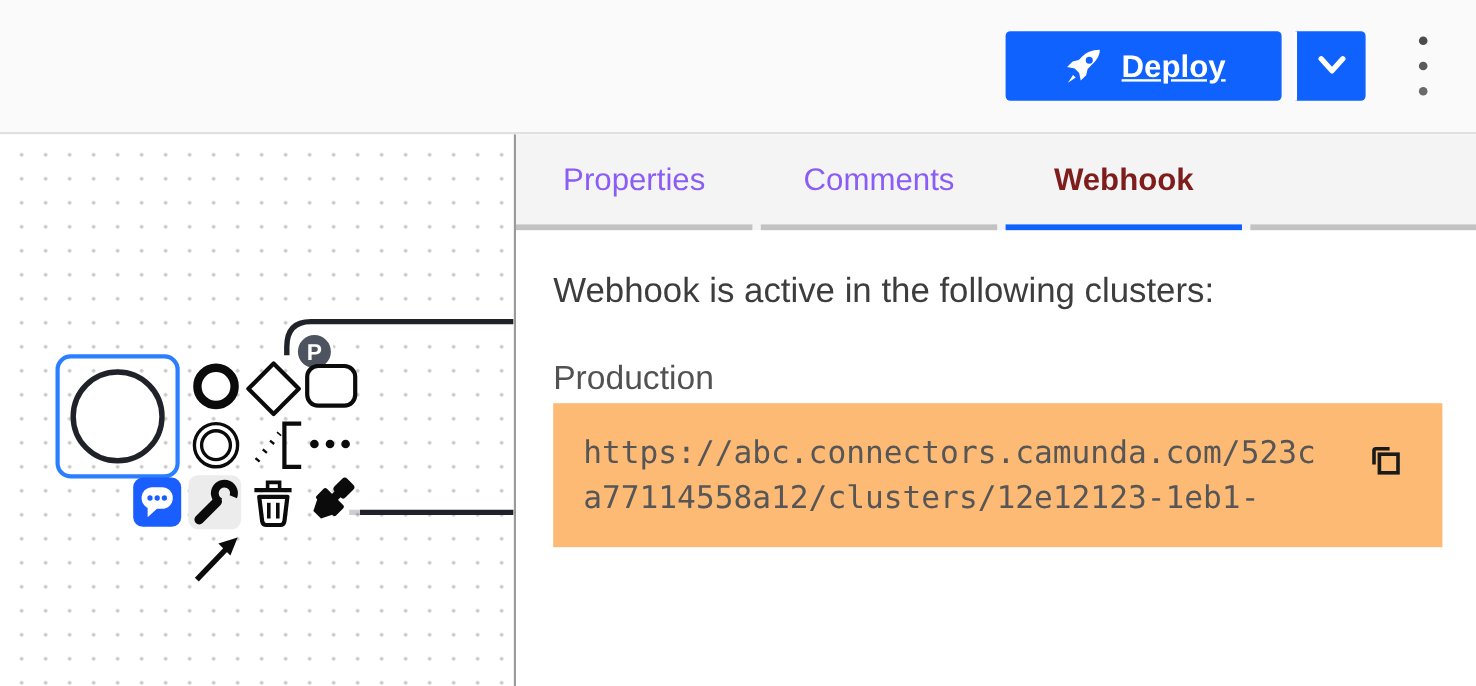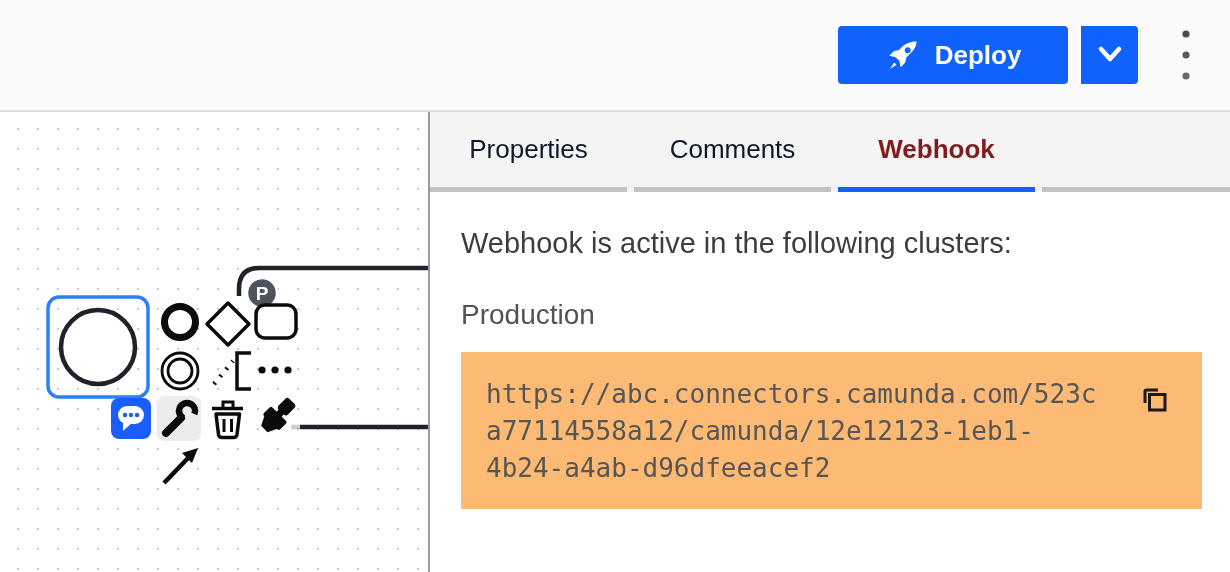--- a/index.html
+++ b/index.html
@@ -10,21 +10,21 @@
 
   
   .header {
     height:112px; background:#fafafa; border-bottom:2px solid #e0e0e0;
     display:flex; align-items:center; justify-content:flex-end;
     padding-right:34px;
   }
   .btn {
     height:58px; background:#0f62fe; color:#fff; border:none; border-radius:4px;
     font-family:"Liberation Sans",sans-serif; font-weight:bold; font-size:26px;
-    display:flex; align-items:center; justify-content:center; cursor:pointer;
+    display:flex; align-items:center; justify-content:center; cursor:pointer;text-decoration:underline;
   }
   .btn-deploy { width:230px; gap:14px; margin-right:10px; }
   .run-group { display:flex; margin-right:38px; }
   .btn-run { width:150px; gap:16px; border-radius:4px 0 0 4px; }
   .btn-run-caret { width:60px; border-radius:0 4px 4px 0; border-left:3px solid #fff; }
   .kebab { background:none; border:none; cursor:pointer; padding:0 4px; display:flex; }
 
   
   .main { display:flex; height:460px; }
 
@@ -35,29 +35,29 @@
     background-size: 20px 20px; background-position: 8px 7px;
     overflow:hidden;
   }
   .canvas svg.scene { position:absolute; left:0; top:0; }
 
   
   .panel { flex:1; border-left:2px solid #9a9a9a; display:flex; flex-direction:column; background:#fff; }
   .tabs { height:80px; background:#f4f4f4; display:flex; }
   .tab {
     width:197px; margin-right:7px; display:flex; align-items:center; justify-content:center;
-    font-size:26px; color:#0f172a; border-bottom:5px solid #c2c2c2; cursor:pointer;
+    font-size:26px; color:#8b5cf6; border-bottom:5px solid #c2c2c2; cursor:pointer;
     background:transparent;
   }
   .tab.active { color:#7f1d1d; font-weight:bold; border-bottom-color:#0f62fe; }
   .tabs-filler { flex:1; border-bottom:5px solid #c2c2c2; }
 
   .content { flex:1; padding:33px 28px 0 31px; background:#fff; }
   .desc { font-size:29px; line-height:36px; color:#3d3d3d; margin-bottom:37px; }
-  .cluster-name { font-size:28px; line-height:34px; color:#525252; margin-bottom:20px; }
+  .cluster-name { font-size:28px; line-height:34px; color:#525252; margin-bottom:4px; }
 
   .codeblock {
     position:relative; width:741px; background:#fdba74;
     padding:24px 70px 22px 25px;
     font-family:"DejaVu Sans Mono","Liberation Mono",monospace;
     font-size:26px; line-height:37px; color:#565656;
   }
   .copy-btn { position:absolute; top:32px; right:33px; background:none; border:none; cursor:pointer; padding:0; }
 </style>
 </head>
@@ -203,22 +203,21 @@
         </div>
         <div class="tabs-filler"></div>
       </div>
 
       <div class="content">
         <div class="desc">Webhook is active in the following clusters:</div>
         <div class="cluster-name">Production</div>
 
         <div class="codeblock">
           <div>https://abc.connectors.camunda.com/523c</div>
-          <div>a77114558a12/camunda/12e12123-1eb1-</div>
-          <div>4b24-a4ab-d96dfeeacef2</div>
+          <div>a77114558a12/clusters/12e12123-1eb1-</div>
 
           <button class="copy-btn">
             <span style="display:flex;">
               <svg width="30" height="30" viewBox="0 0 30 30" fill="none" stroke="#1a1a1a" stroke-width="3">
                 <path d="M 6 19 V 7.5 Q 6 6 7.5 6 H 19"></path>
                 <rect x="10.5" y="10.5" width="15.5" height="15.5"></rect>
               </svg>
             </span>
           </button>
         </div>

